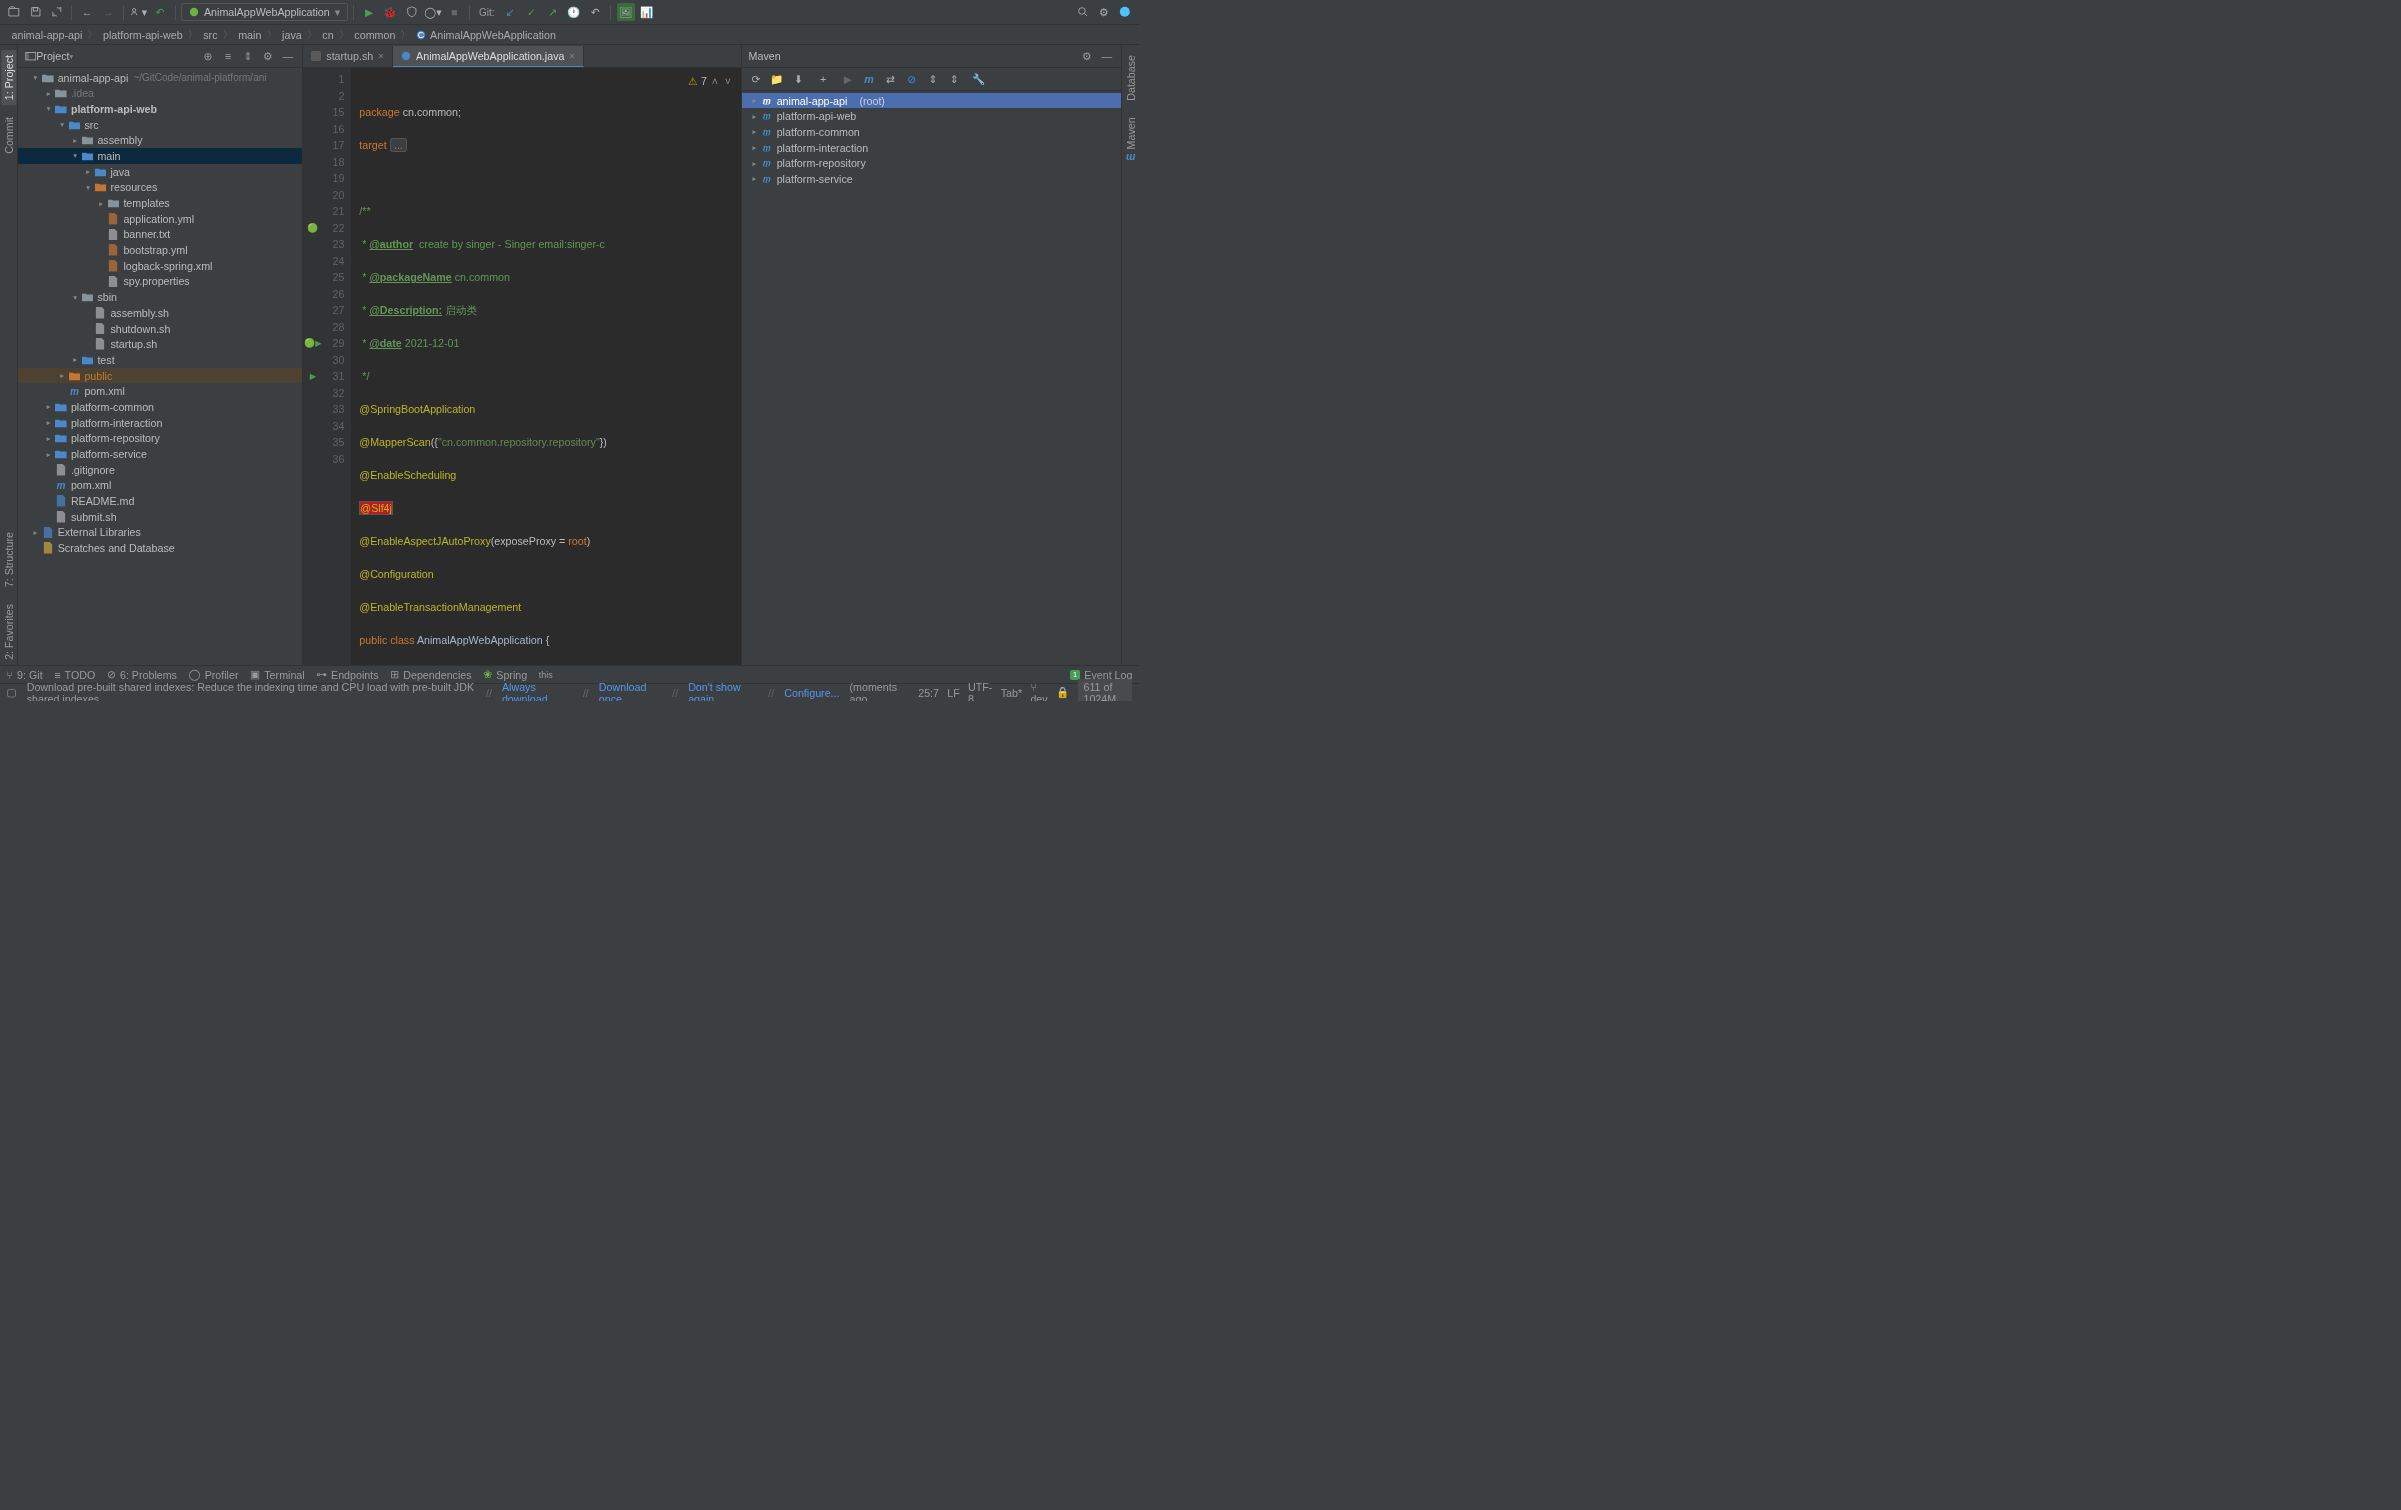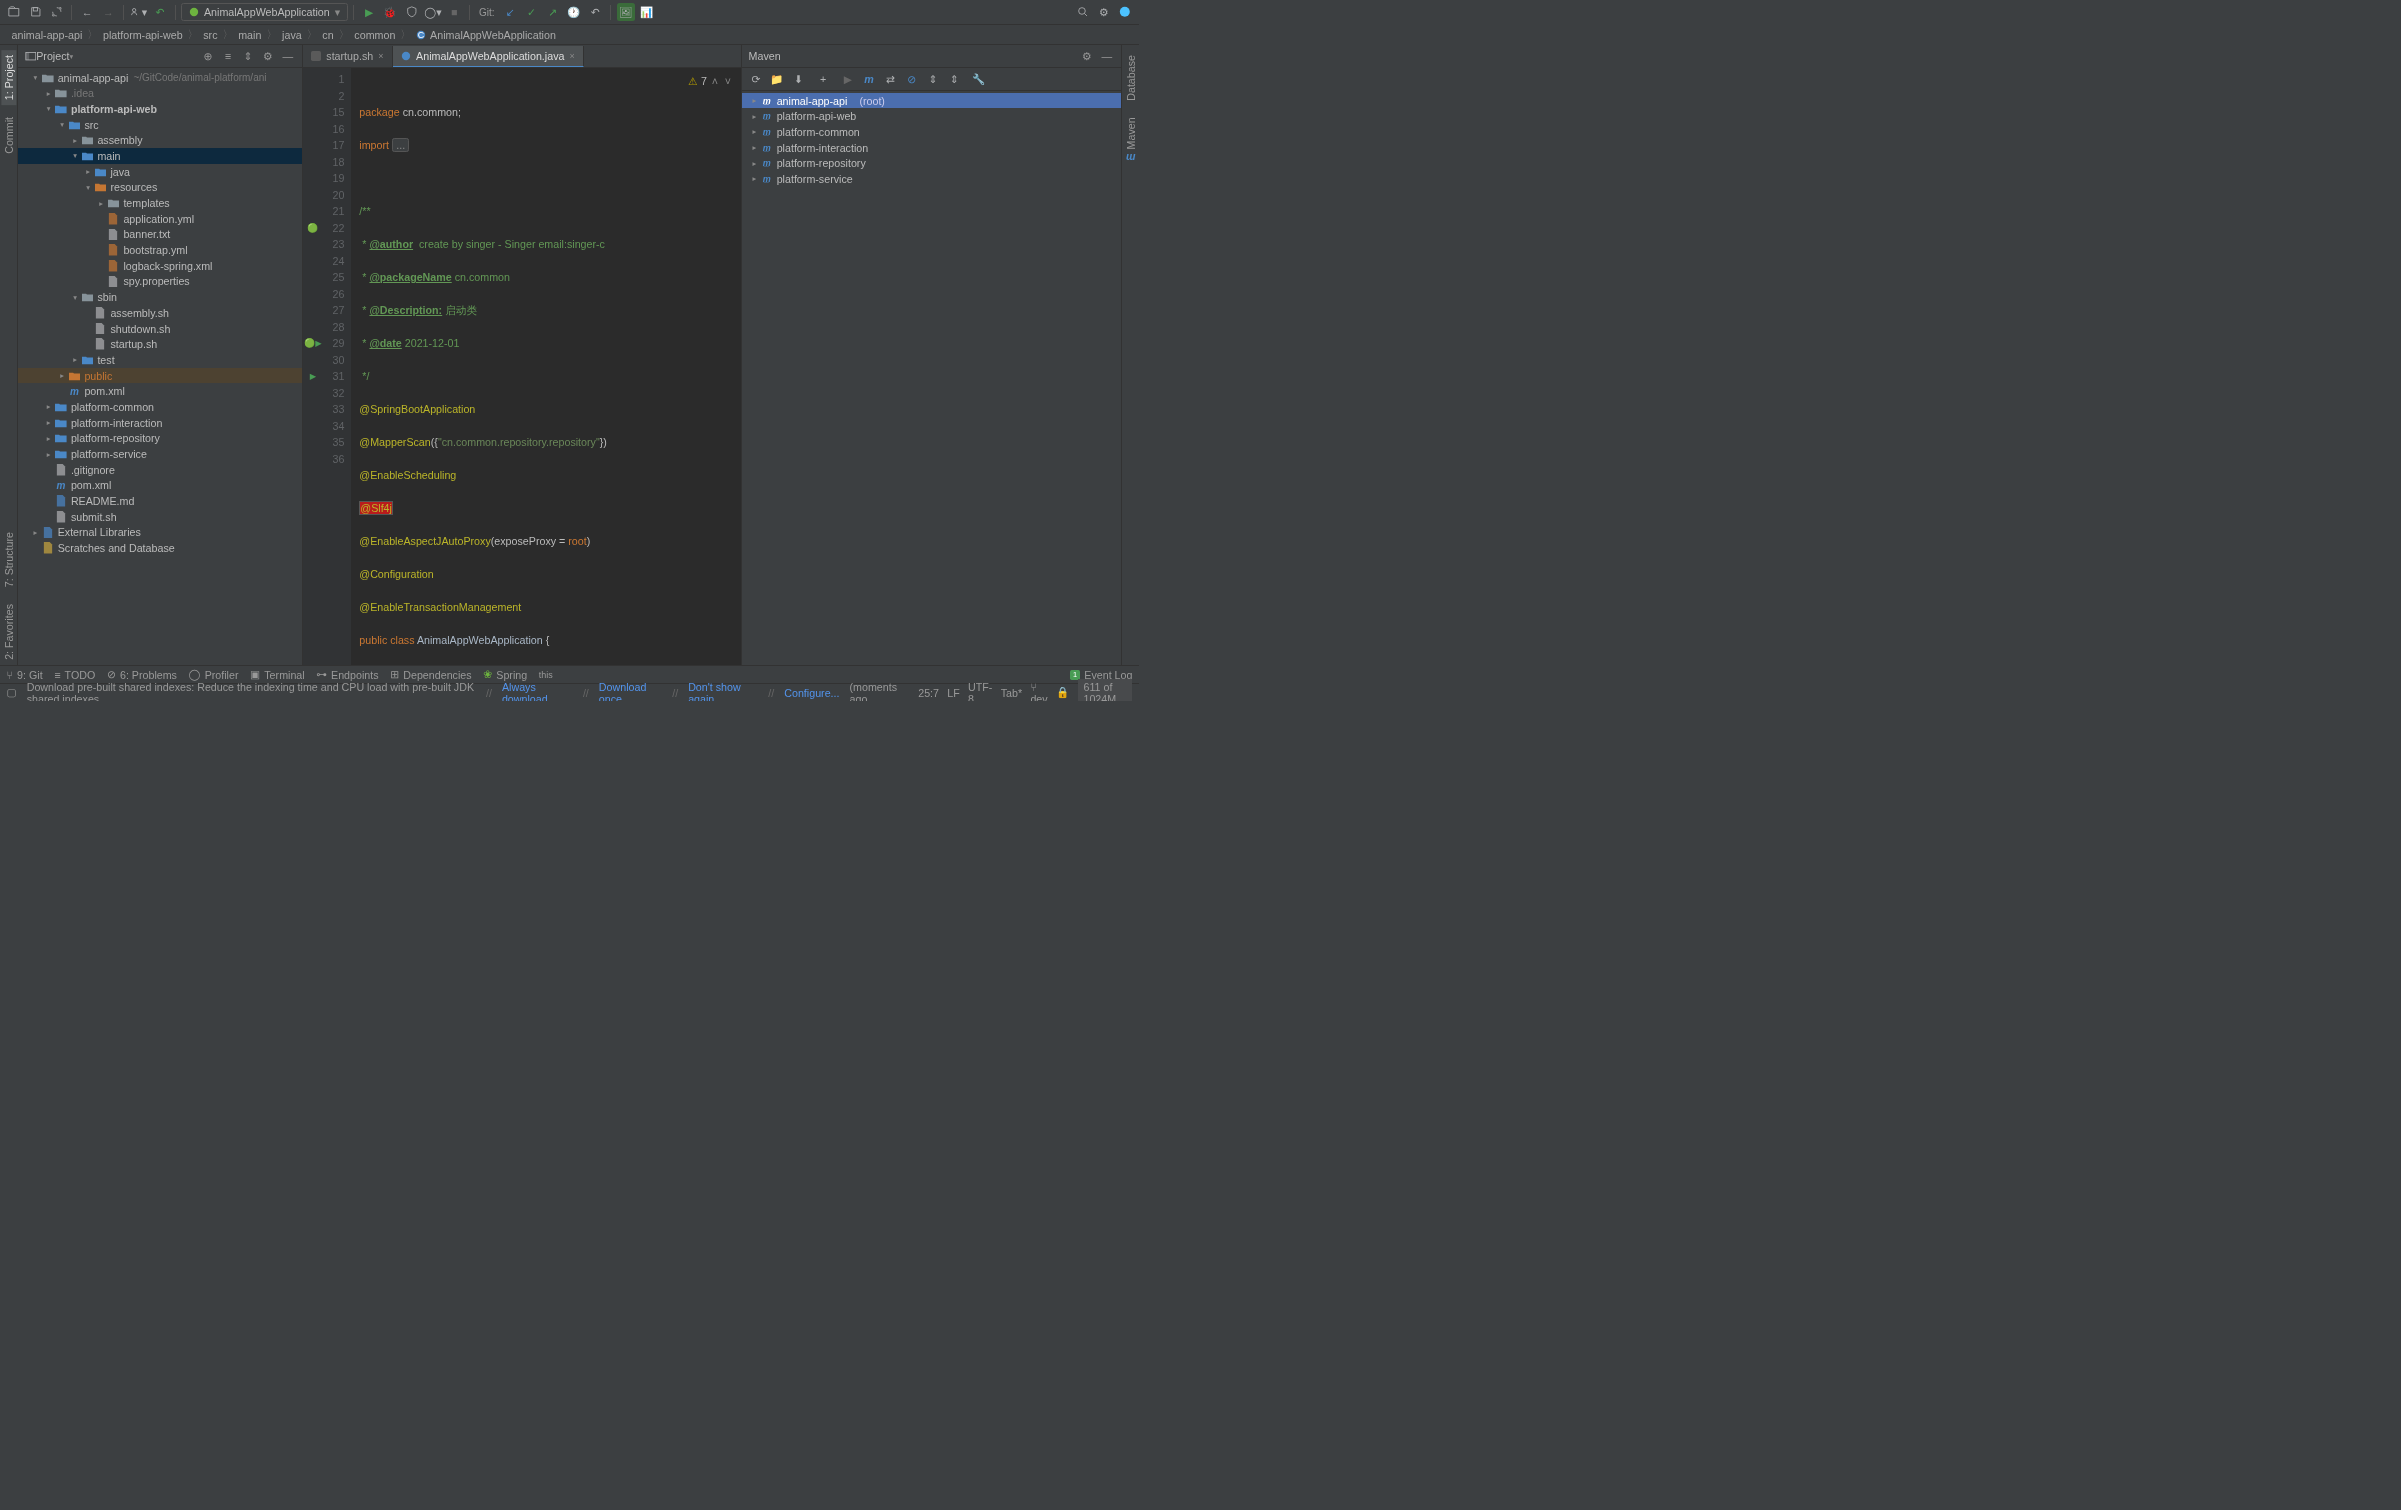--- a/index.html
+++ b/index.html
@@ -627,21 +627,21 @@
           <div>36</div>
         </div>
       <div class="code">
         <div class="code-warn">
           <span class="warn-icon">⚠</span>
           <span>7</span>
           <span class="nav-arrow">˄</span>
           <span class="nav-arrow">˅</span>
         </div>
 <div class="code-line"><span class="kw">package </span><span>cn.common;</span></div>
-<div class="code-line"><span class="kw">import </span><span class="fold">...</span></div>
+<div class="code-line"><span class="kw">target </span><span class="fold">...</span></div>
 <div class="code-line"></div>
 <div class="code-line"><span class="doc">/**</span></div>
 <div class="code-line"><span class="doc"> * </span><span class="doctag">@author</span><span class="doc">  create by singer - Singer email:singer-c</span></div>
 <div class="code-line"><span class="doc"> * </span><span class="doctag">@packageName</span><span class="doc"> cn.common</span></div>
 <div class="code-line"><span class="doc"> * </span><span class="doctag">@Description:</span><span class="doc"> 启动类</span></div>
 <div class="code-line"><span class="doc"> * </span><span class="doctag">@date</span><span class="doc"> 2021-12-01</span></div>
 <div class="code-line"><span class="doc"> */</span></div>
 <div class="code-line"><span class="ann">@SpringBootApplication</span></div>
 <div class="code-line"><span class="ann">@MapperScan</span><span>({</span><span class="str">"cn.common.repository.repository"</span><span>})</span></div>
 <div class="code-line"><span class="ann">@EnableScheduling</span></div>

